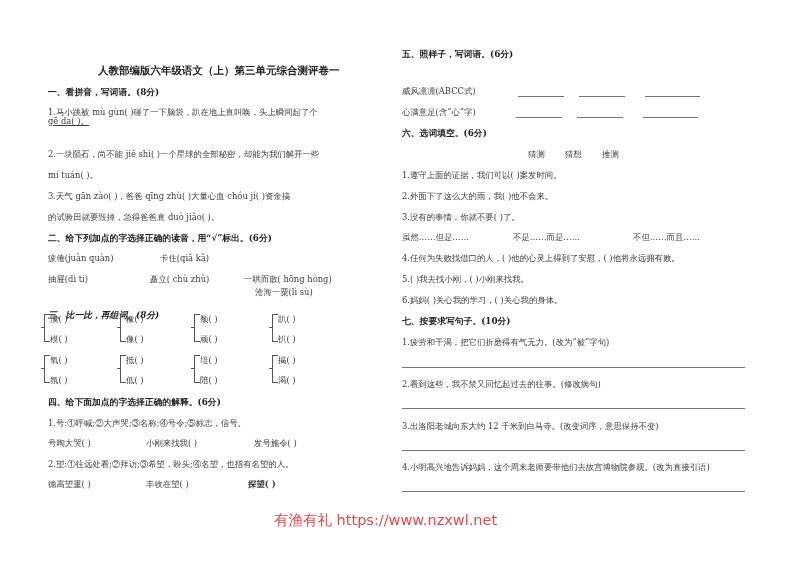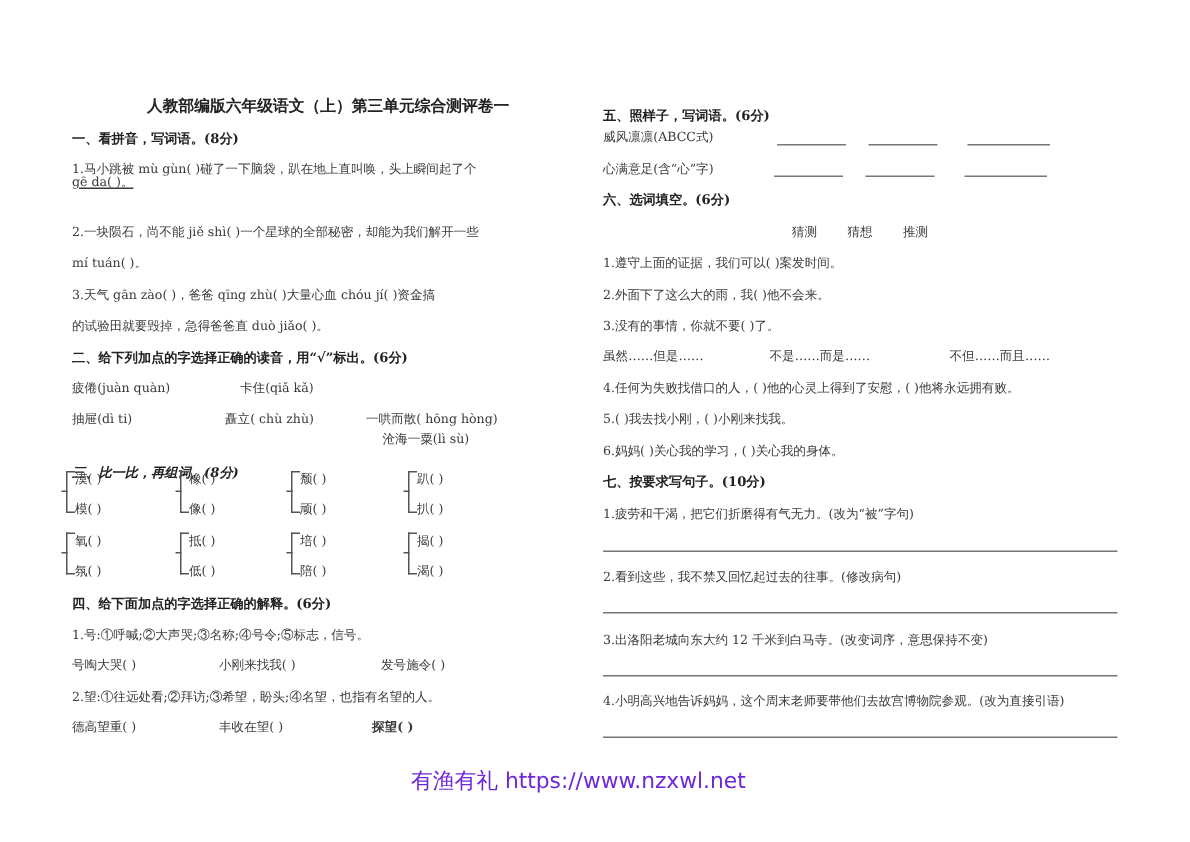--- a/index.html
+++ b/index.html
@@ -6,21 +6,21 @@
   body { width:793px; height:561px; position:relative; overflow:hidden;
          font-family:"DejaVu Serif","Liberation Serif",serif; color:#3a3a3a; font-size:8.6px; }
   .abs { position:absolute; white-space:nowrap; }
   .title { font-size:10.5px; font-weight:bold; color:#222; }
   .sec { font-weight:bold; color:#222; font-size:8.8px; }
   .line { font-size:8.4px; }
   .blank { display:inline-block; border-bottom:1px solid #777; height:1px; position:absolute; }
   .bracket { position:absolute; width:5px; height:26px; border:1px solid #555; border-right:none; }
   .bracket::before { content:""; position:absolute; left:-4px; top:12px; width:4px; height:1px; background:#555; }
   .answer-line { position:absolute; height:1px; background:#777; }
-  .footer { font-family:"DejaVu Sans","Liberation Sans",sans-serif; font-size:14.5px; color:#6d28d9; }
+  .footer { font-family:"DejaVu Sans","Liberation Sans",sans-serif; font-size:14.5px; color:#ef4444; }
 </style>
 </head>
 <body>
 
 <div class="abs title" style="left:98px; top:64px;">人教部编版六年级语文（上）第三单元综合测评卷一</div>
 
 <div class="abs sec" style="left:48px; top:87px;">一、看拼音，写词语。(8分)</div>
 <div class="abs line" style="left:48px; top:107px;">1.马小跳被 mù gùn(      )碰了一下脑袋，趴在地上直叫唤，头上瞬间起了个</div>
 <div class="abs line" style="left:48px; top:116px;text-decoration:underline;">gē da(        )。</div>
 <div class="abs line" style="left:48px; top:149px;">2.一块陨石，尚不能 jiě shì(     )一个星球的全部秘密，却能为我们解开一些</div>
@@ -67,21 +67,21 @@
 <div class="abs sec" style="left:48px; top:397px;">四、给下面加点的字选择正确的解释。(6分)</div>
 <div class="abs line" style="left:48px; top:418px;">1.号:①呼喊;②大声哭;③名称;④号令;⑤标志，信号。</div>
 <div class="abs line" style="left:48px; top:438px;">号啕大哭(          )</div>
 <div class="abs line" style="left:146px; top:438px;">小刚来找我(          )</div>
 <div class="abs line" style="left:254px; top:438px;">发号施令(          )</div>
 <div class="abs line" style="left:48px; top:459px;">2.望:①往远处看;②拜访;③希望，盼头;④名望，也指有名望的人。</div>
 <div class="abs line" style="left:48px; top:479px;">德高望重(          )</div>
 <div class="abs line" style="left:146px; top:479px;">丰收在望(          )</div>
 <div class="abs line" style="left:248px; top:479px;font-weight:bold;">探望(        )</div>
 
-<div class="abs sec" style="left:402px; top:72px;">五、照样子，写词语。(6分)</div>
+<div class="abs sec" style="left:402px; top:49px;">五、照样子，写词语。(6分)</div>
 <div class="abs line" style="left:402px; top:86px;">威风凛凛(ABCC式)</div>
 <div class="blank" style="left:518px; top:95px; width:46px;"></div>
 <div class="blank" style="left:579px; top:95px; width:46px;"></div>
 <div class="blank" style="left:645px; top:95px; width:55px;"></div>
 <div class="abs line" style="left:402px; top:107px;">心满意足(含“心”字)</div>
 <div class="blank" style="left:516px; top:116px; width:46px;"></div>
 <div class="blank" style="left:577px; top:116px; width:46px;"></div>
 <div class="blank" style="left:643px; top:116px; width:55px;"></div>
 
 <div class="abs sec" style="left:402px; top:128px;">六、选词填空。(6分)</div>

